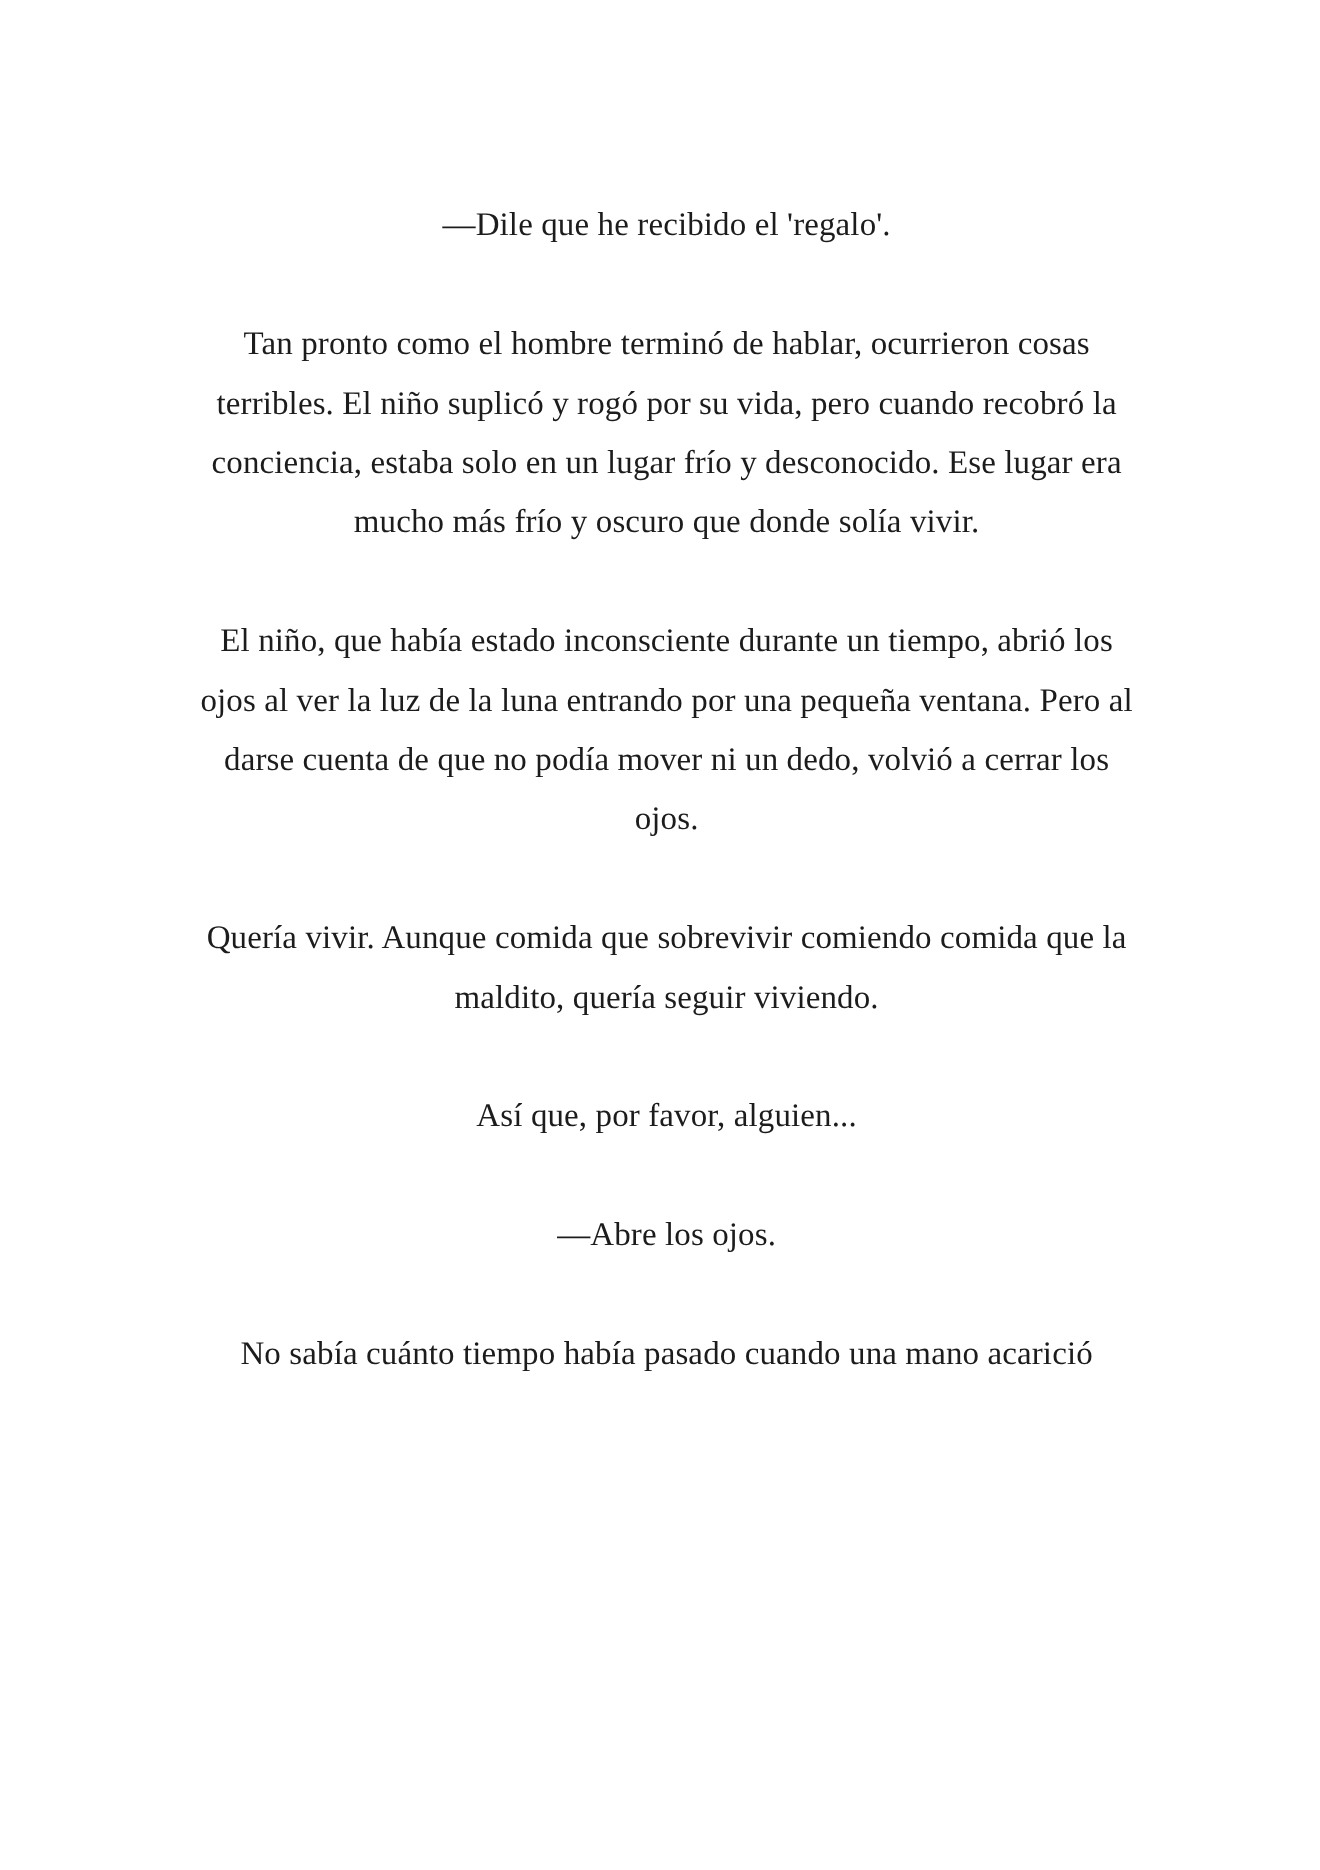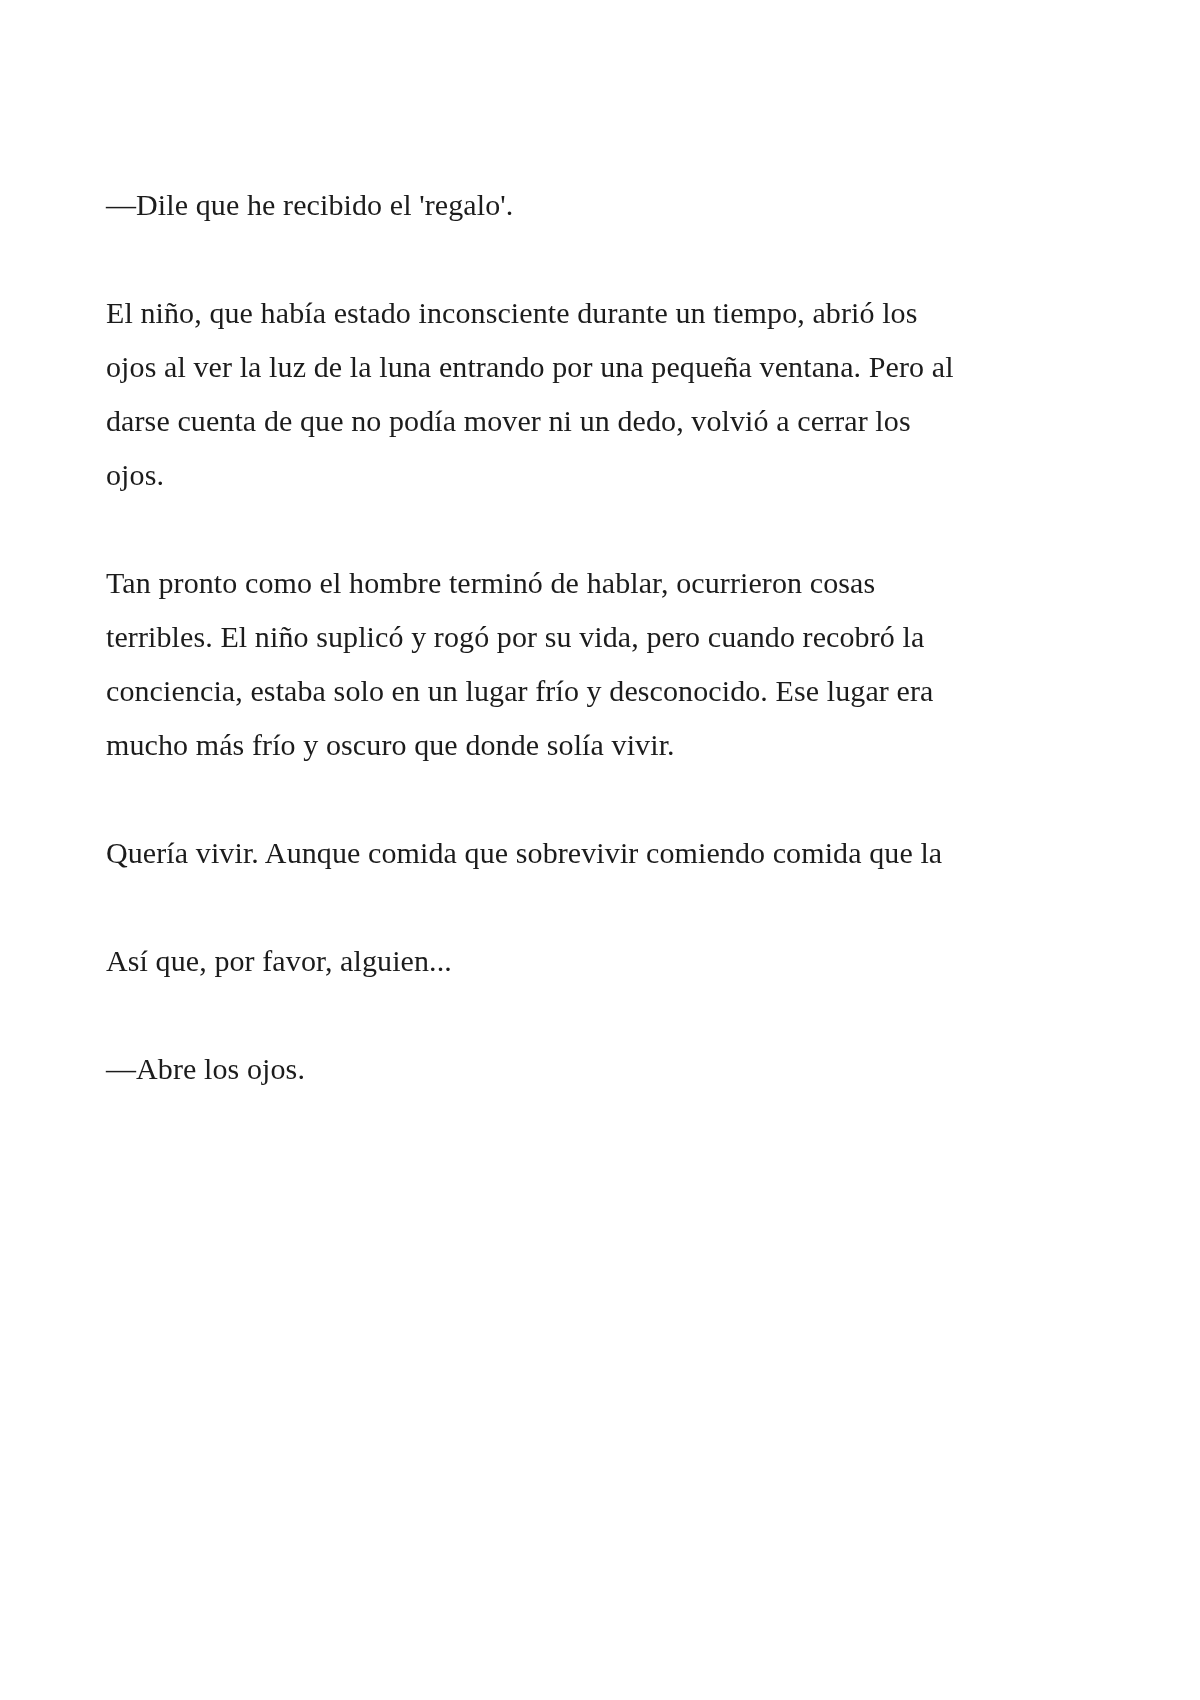--- a/index.html
+++ b/index.html
@@ -24,45 +24,48 @@
       color: #1c1c1c;
       letter-spacing: 0.1px;
     }
     .line {
       display: block;
       white-space: nowrap;
       height: 54px;
     }
     .para {
       margin: 0 0 54px 0;
+      text-align: center;
     }
   </style>
 </head>
 <body>
 
 <div class="page">
   <p class="para">
     <span class="line">—Dile que he recibido el 'regalo'.</span>
   </p>
   <p class="para">
+    <span class="line">Tan pronto como el hombre terminó de hablar, ocurrieron cosas</span>
+    <span class="line">terribles. El niño suplicó y rogó por su vida, pero cuando recobró la</span>
+    <span class="line">conciencia, estaba solo en un lugar frío y desconocido. Ese lugar era</span>
+    <span class="line">mucho más frío y oscuro que donde solía vivir.</span>
+  </p>
+  <p class="para">
     <span class="line">El niño, que había estado inconsciente durante un tiempo, abrió los</span>
     <span class="line">ojos al ver la luz de la luna entrando por una pequeña ventana. Pero al</span>
     <span class="line">darse cuenta de que no podía mover ni un dedo, volvió a cerrar los</span>
     <span class="line">ojos.</span>
   </p>
   <p class="para">
-    <span class="line">Tan pronto como el hombre terminó de hablar, ocurrieron cosas</span>
-    <span class="line">terribles. El niño suplicó y rogó por su vida, pero cuando recobró la</span>
-    <span class="line">conciencia, estaba solo en un lugar frío y desconocido. Ese lugar era</span>
-    <span class="line">mucho más frío y oscuro que donde solía vivir.</span>
-  </p>
-  <p class="para">
     <span class="line">Quería vivir. Aunque comida que sobrevivir comiendo comida que la</span>
+    <span class="line">maldito, quería seguir viviendo.</span>
   </p>
   <p class="para">
     <span class="line">Así que, por favor, alguien...</span>
   </p>
   <p class="para">
     <span class="line">—Abre los ojos.</span>
   </p>
   <p class="para">
+    <span class="line">No sabía cuánto tiempo había pasado cuando una mano acarició</span>
   </p>
 </div>
 
 </body></html>

